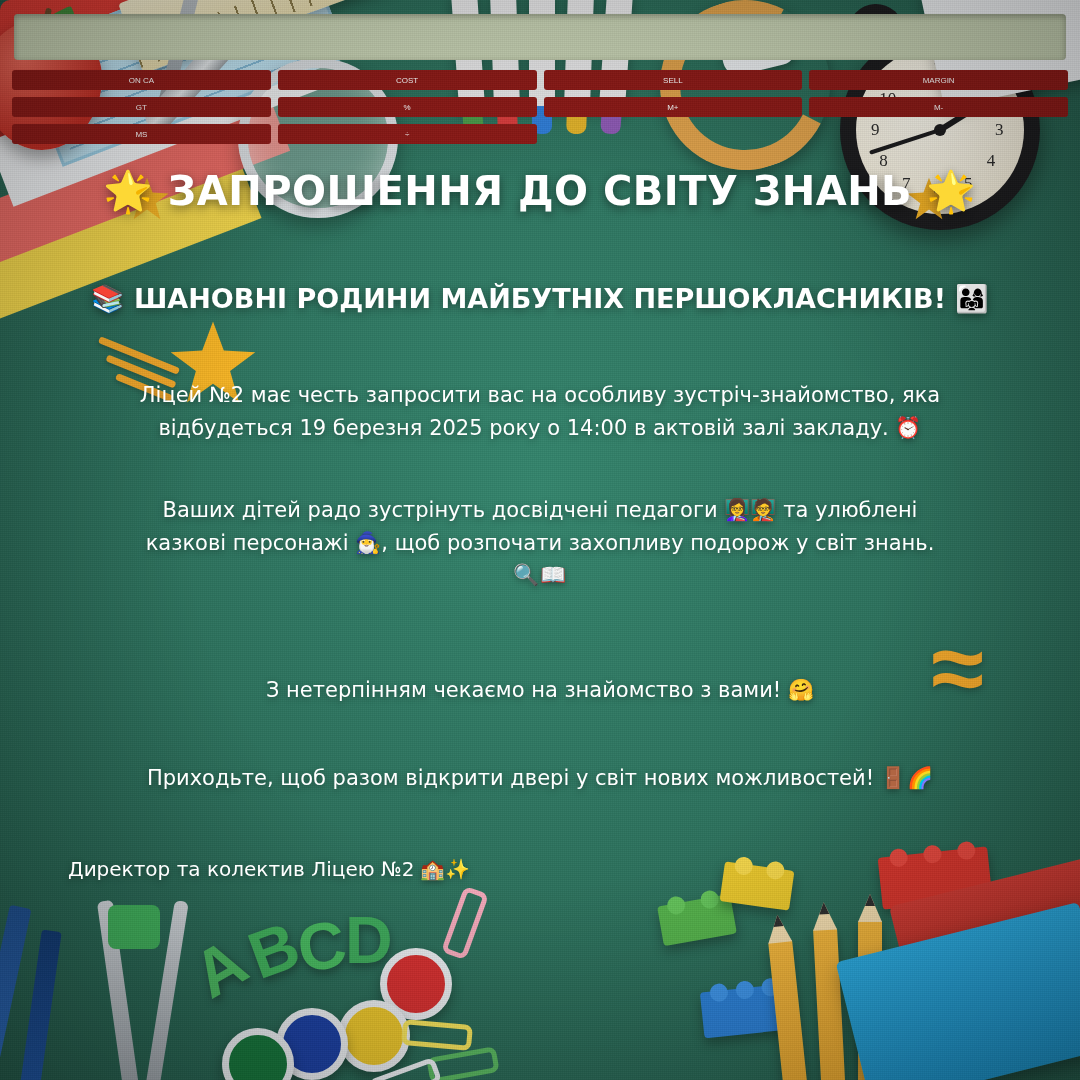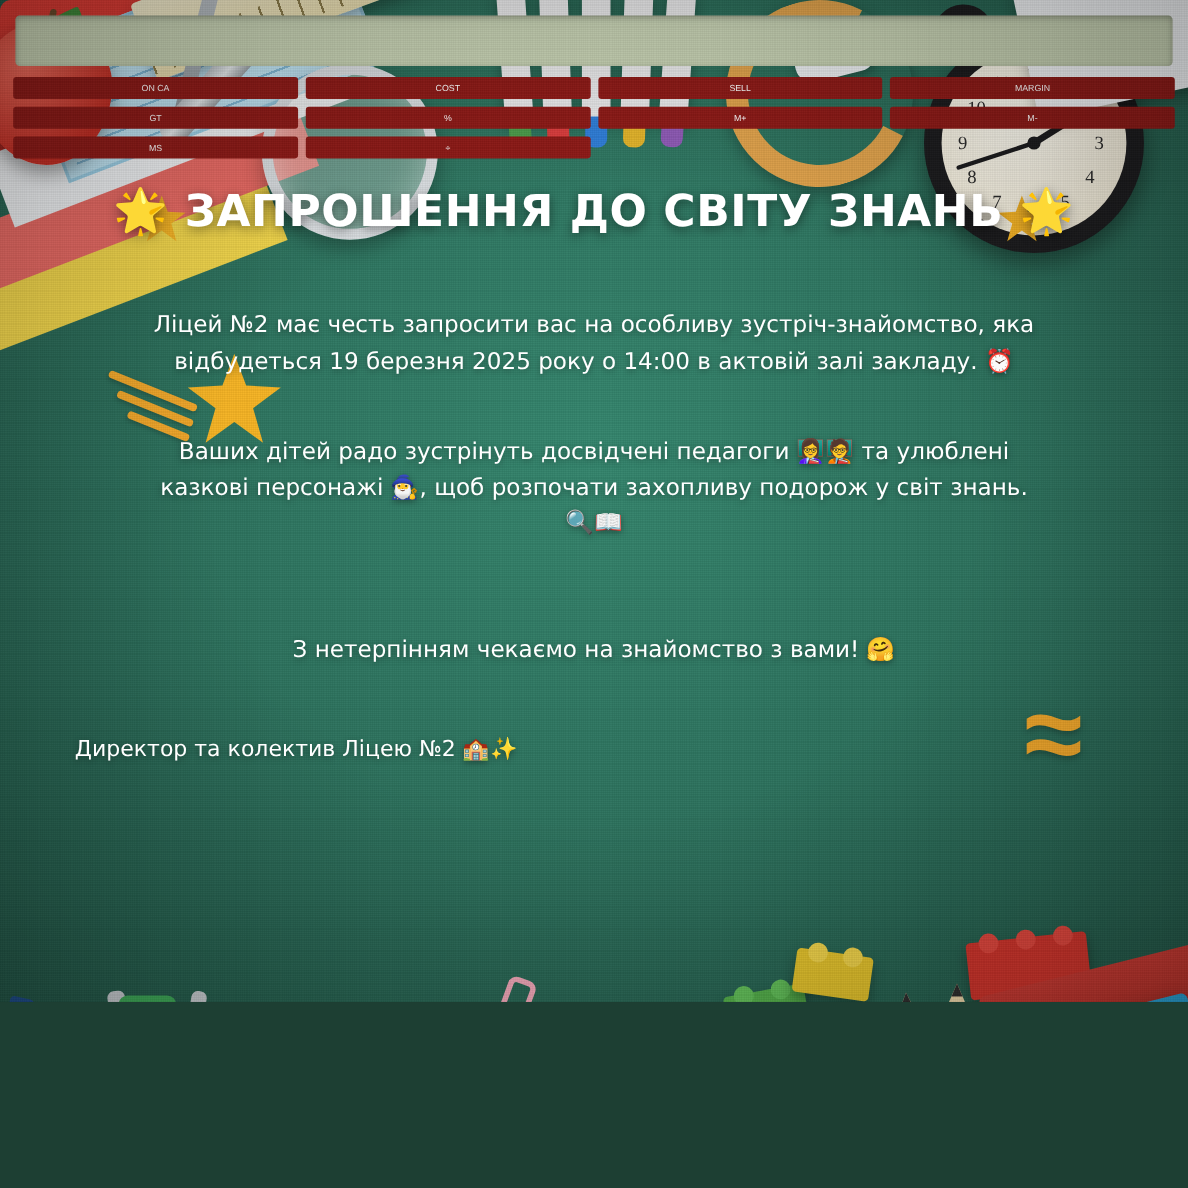--- a/index.html
+++ b/index.html
@@ -3,21 +3,21 @@
 <meta charset="utf-8">
 <style>
   html, body {
     margin: 0;
     padding: 0;
     background: #1d3f33;
   }
   #poster {
     position: relative;
     width: 1080px;
-    height: 911px;
+    height: 1080px;
     overflow: hidden;
     font-family: "Liberation Sans", sans-serif;
     background: #2f7a63;
     background-image:
       radial-gradient(ellipse at 50% 45%, #35866e 0%, #2c6f5b 55%, #245a4a 100%);
   }
   
   #texture {
     position: absolute;
     inset: 0;
@@ -348,18 +348,20 @@
     </div>
 
   <div class="prop book-red"></div>
   <div class="prop book-blue"></div>
 
   <div id="texture"></div>
   <div class="vignette"></div>
 
   <div id="content">
     <div class="title emoji">🌟 ЗАПРОШЕННЯ ДО СВІТУ ЗНАНЬ 🌟</div>
+    <div class="subtitle emoji">📚 ШАНОВНІ РОДИНИ МАЙБУТНІХ ПЕРШОКЛАСНИКІВ! 👨‍👩‍👧</div>
     <div class="para p1 emoji">Ліцей №2 має честь запросити вас на особливу зустріч-знайомство, яка відбудеться 19 березня 2025 року о 14:00 в актовій залі закладу. ⏰</div>
     <div class="para p2 emoji">Ваших дітей радо зустрінуть досвідчені педагоги 👩‍🏫🧑‍🏫 та улюблені казкові персонажі 🧙‍♂️, щоб розпочати захопливу подорож у світ знань. 🔍📖</div>
     <div class="para p3 emoji">З нетерпінням чекаємо на знайомство з вами! 🤗</div>
+    <div class="para p4 emoji">Приходьте, щоб разом відкрити двері у світ нових можливостей! 🚪🌈</div>
     <div class="signature emoji">Директор та колектив Ліцею №2 🏫✨</div>
   </div>
 </div>
 
 </body></html>

